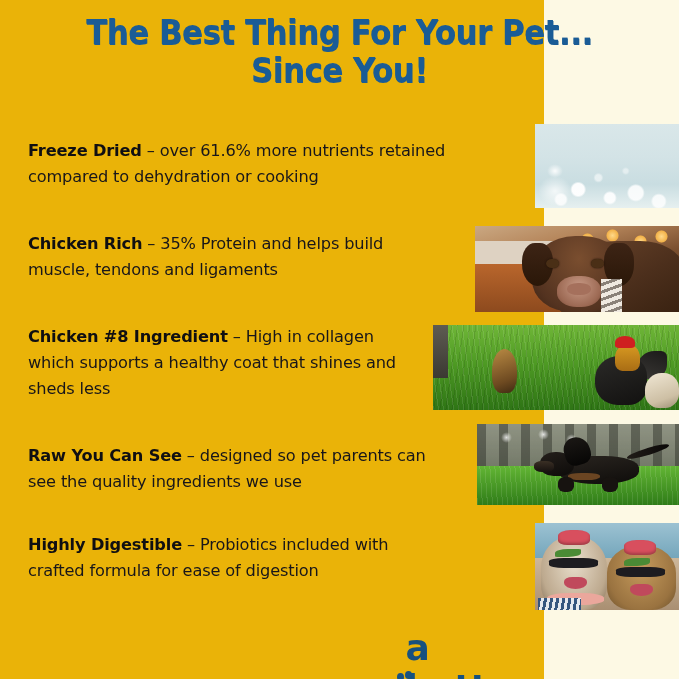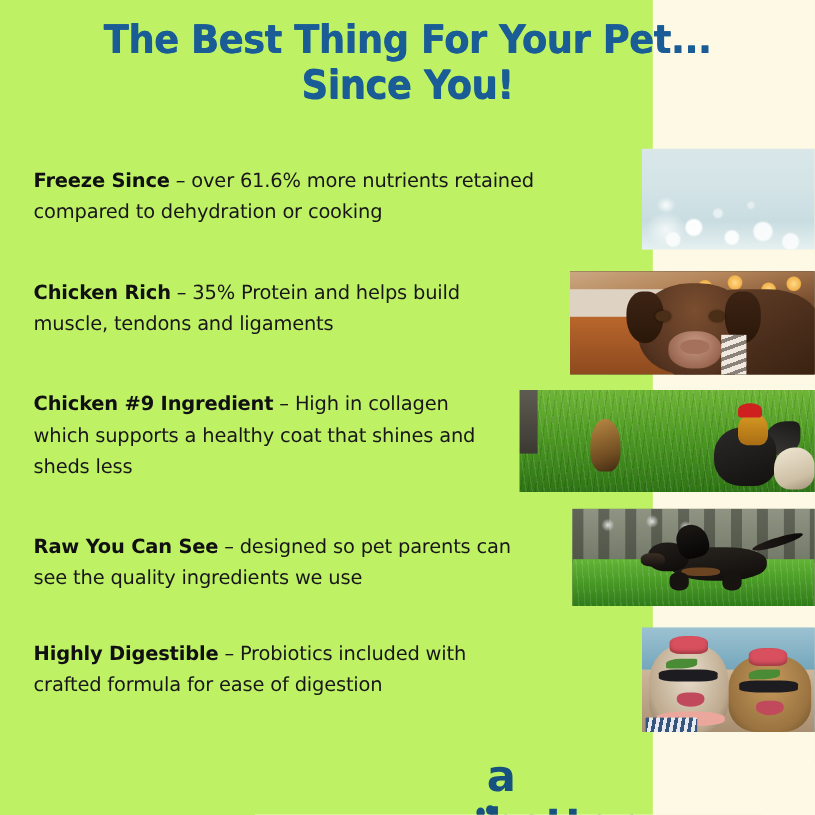--- a/index.html
+++ b/index.html
@@ -5,21 +5,21 @@
   * { box-sizing: border-box; margin: 0; padding: 0; }
   html, body {
     width: 679px; height: 679px;
     background: #fdf9e4;
     font-family: "Liberation Sans", sans-serif;
     overflow: hidden;
   }
   .poster {
     position: relative;
     width: 544px; height: 679px;
-    background: #bef264;
+    background: #eab308;
   }
 
   
   .title {
     position: absolute;
     left: 0; top: 14px;
     width: 679px;
     text-align: center;
     color: #1a5c96;
     font-family: "DejaVu Sans", sans-serif;
@@ -236,29 +236,29 @@
 <div class="poster">
 
   <div class="title">
     <span class="line">The Best Thing For Your Pet...</span>
     <span class="line">Since You!</span>
   </div>
 
   <div class="bullets">
 
     <p class="bullet b1">
-      <span class="lead">Freeze Since</span><span class="rest"> – over 61.6% more nutrients retained compared to dehydration or cooking</span>
+      <span class="lead">Freeze Dried</span><span class="rest"> – over 61.6% more nutrients retained compared to dehydration or cooking</span>
     </p>
 
     <p class="bullet b2">
       <span class="lead">Chicken Rich</span><span class="rest"> – 35% Protein and helps build muscle, tendons and ligaments</span>
     </p>
 
     <p class="bullet b3">
-      <span class="lead">Chicken #9 Ingredient</span><span class="rest"> – High in collagen which supports a healthy coat that shines and sheds less</span>
+      <span class="lead">Chicken #8 Ingredient</span><span class="rest"> – High in collagen which supports a healthy coat that shines and sheds less</span>
     </p>
 
     <p class="bullet b4">
       <span class="lead">Raw You Can See</span><span class="rest"> – designed so pet parents can see the quality ingredients we use</span>
     </p>
 
     <p class="bullet b5">
       <span class="lead">Highly Digestible</span><span class="rest"> – Probiotics included with crafted formula for ease of digestion</span>
     </p>
   </div>

